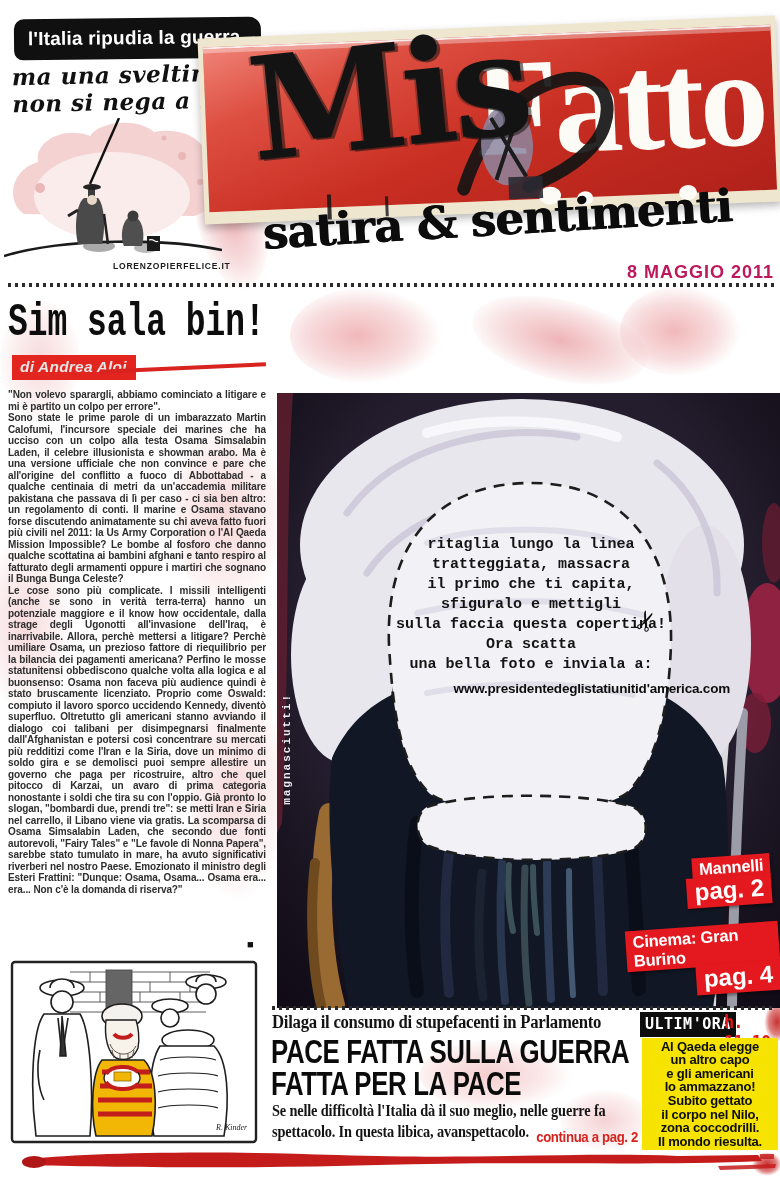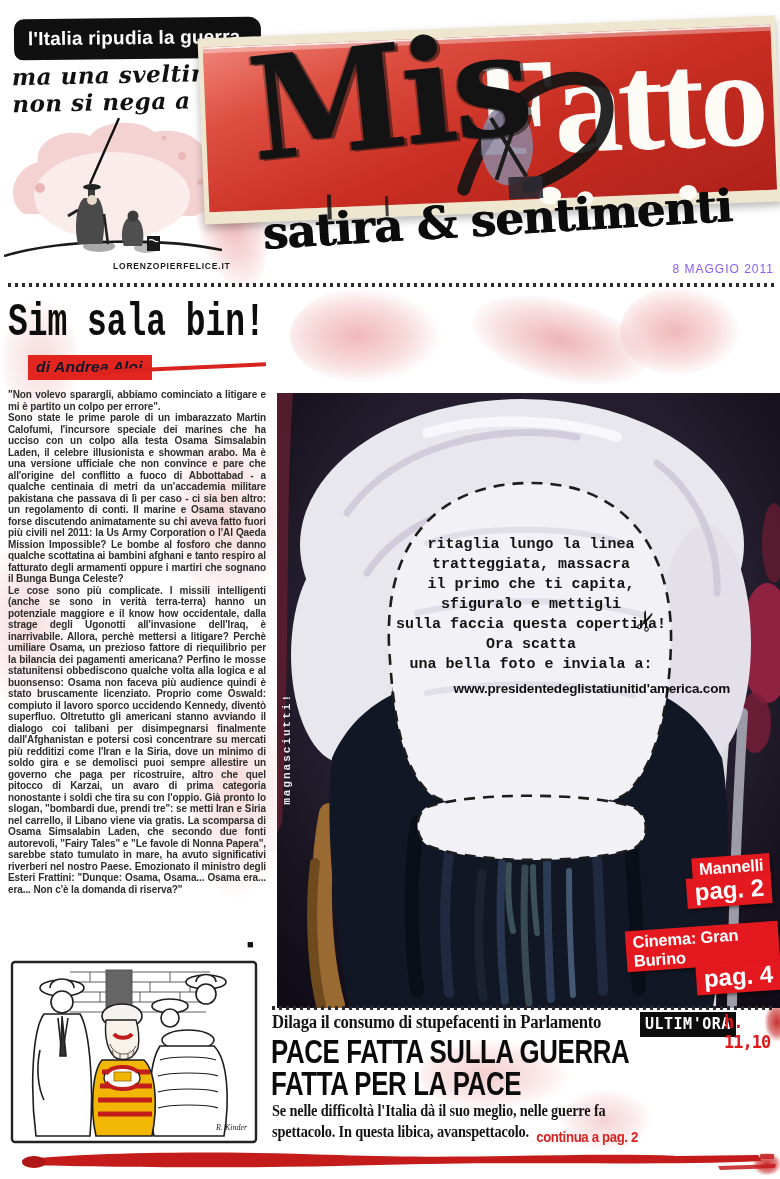--- a/index.html
+++ b/index.html
@@ -27,27 +27,27 @@
       border-top:2px solid rgba(255,255,255,.9);box-shadow:inset 0 4px 0 rgba(255,255,255,.35);}
   #fatto{position:absolute;right:10px;top:-4px;font-family:"Liberation Serif",serif;font-weight:bold;
       font-size:138px;line-height:150px;color:#fdfbf6;letter-spacing:-5px;}
   #mis{position:absolute;left:44px;top:-26px;font-family:"DejaVu Serif",serif;font-weight:bold;
       font-size:142px;line-height:160px;color:#131313;transform:rotate(-3.5deg);
       text-shadow:3px 2px 0 rgba(19,19,19,.55), -2px 1px 0 rgba(19,19,19,.35);letter-spacing:-4px;}
   .mast-dot{position:absolute;background:#fdfbf6;border-radius:50%;}
   #tagline{left:216px;top:193px;width:562px;text-align:center;font-family:"DejaVu Serif",serif;
       font-weight:bold;font-size:45px;color:#0c0c0c;transform:rotate(-3.4deg);letter-spacing:-1px;
       text-shadow:1px 0 0 #0c0c0c;}
-  #issue-date{right:6px;top:262px;font-size:12px;color:#8b5cf6;letter-spacing:1px;font-weight:normal;}
+  #issue-date{right:6px;top:262px;font-size:18px;color:#be185d;letter-spacing:1px;font-weight:bold;}
   .dotted{height:4px;background:repeating-linear-gradient(90deg,#2b2b2b 0 3px,transparent 3px 7px);}
   
   #lead-title{left:8px;top:296px;width:258px;font-family:"Liberation Mono","DejaVu Sans Mono",monospace;
       font-weight:bold;font-size:47px;color:#0d0d0d;white-space:nowrap;transform:scaleX(.70);transform-origin:0 50%;}
-  #byline{left:12px;top:355px;background:#e2251f;color:#0f172a;font-weight:bold;font-style:italic;
-      font-size:15.5px;padding:3px 9px 4px 8px;letter-spacing:.2px;margin-left:16px;}
+  #byline{left:12px;top:355px;background:#e2251f;color:#e5e5e5;font-weight:bold;font-style:italic;
+      font-size:15.5px;padding:3px 9px 4px 8px;letter-spacing:.2px;}
   #byline-line{left:100px;top:366px;width:166px;height:4px;background:#d8231f;transform:rotate(-2.6deg);}
   #lead-body{left:8px;top:389px;width:258px;height:566px;overflow:hidden;font-size:10px;line-height:11.5px;
       font-weight:bold;color:#2e2e2e;text-align:justify;letter-spacing:-.1px;}
   #lead-body p{margin:0;}
   #end-mark{left:247px;top:938px;font-size:11px;color:#111;}
   #toon2{left:10px;top:960px;}
   
   #main-headline{left:268px;top:291px;width:512px;}
   #main-headline .inner{position:relative;left:-85px;width:682px;text-align:center;
       font-weight:bold;font-size:49px;line-height:47px;color:#0b0b0b;letter-spacing:-1px;
@@ -290,20 +290,30 @@
   <div class="abs dotted" style="left:272px;right:4px;top:1006px;"></div>
 
   <div id="kicker" class="abs">Dilaga il consumo di stupefacenti in Parlamento</div>
   <div id="bottom-headline" class="abs pre">PACE FATTA SULLA GUERRA
 FATTA PER LA PACE</div>
   <div id="subhead" class="abs">Se nelle difficoltà l'Italia dà il suo meglio, nelle guerre fa spettacolo. In questa libica, avanspettacolo.</div>
   <div id="continua" class="abs">continua a pag. 2</div>
 
   <div id="ultimora-label" class="abs">ULTIM'ORA</div>
   <div id="ultimora-time" class="abs">h. 11,10</div>
+  <div id="ultimora-box" class="abs">
+    <div class="pre">Al Qaeda elegge
+un altro capo
+e gli americani
+lo ammazzano!
+Subito gettato
+il corpo nel Nilo,
+zona coccodrilli.
+Il mondo riesulta.</div>
+  </div>
 
   <svg id="red-brush" class="abs" width="762" height="30" viewBox="0 0 762 30">
     <path d="M4,16 C60,9 180,6 320,11 C460,16 560,8 660,12 L740,11 L744,17 C640,22 500,17 360,21 C220,25 80,23 8,21 Z" fill="#c41b1b"></path>
     <path d="M700,22 L758,20 L757,24 L702,26 Z" fill="#c41b1b" opacity=".85"></path>
     <rect x="742" y="10" width="14" height="5" fill="#c41b1b" opacity=".8"></rect>
     <ellipse cx="16" cy="18" rx="12" ry="6" fill="#b01616"></ellipse>
   </svg>
 
 </div>
 

